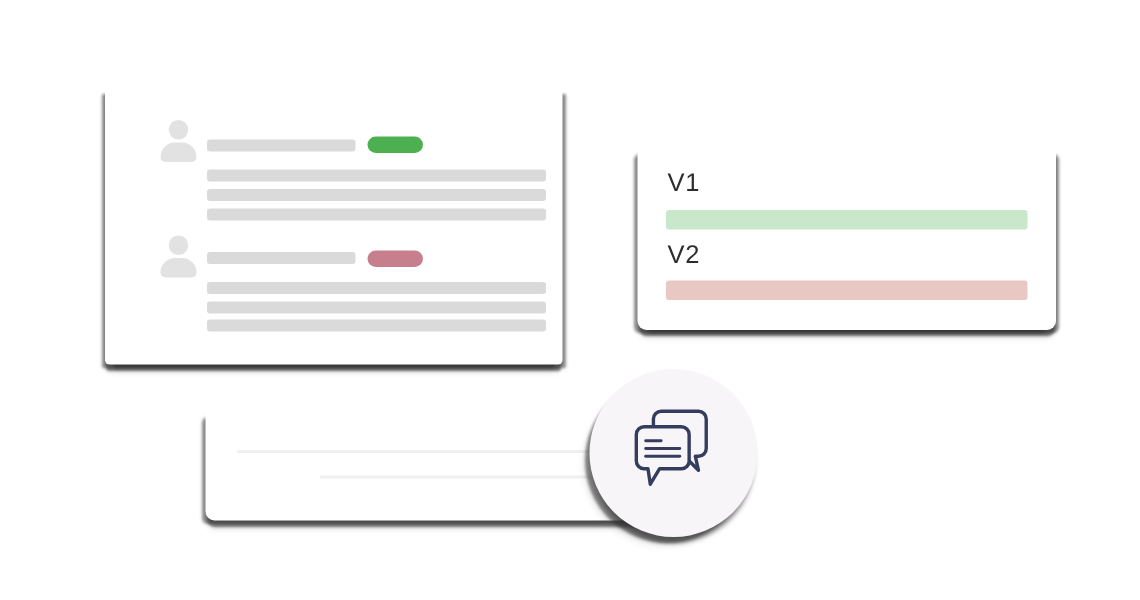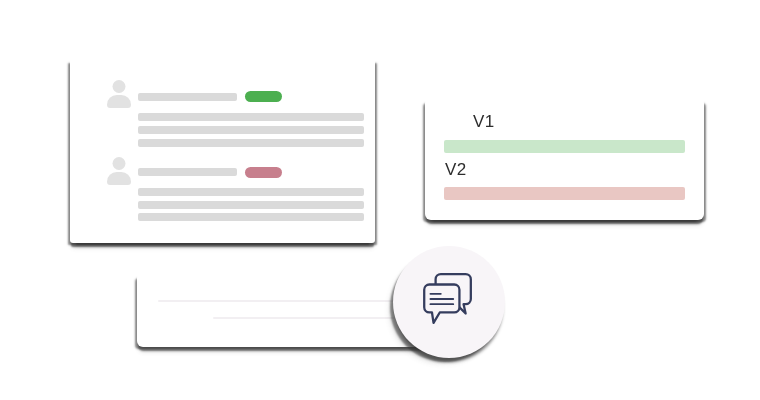--- a/index.html
+++ b/index.html
@@ -102,21 +102,21 @@
       </span>
       <span class="ph-bar" style="left:68px; top:111px; width:99px;"></span>
       <span class="pill pill-rose" style="left:175px; top:110px;"></span>
       <span class="ph-bar" style="left:68px; top:131px; width:226px;"></span>
       <span class="ph-bar" style="left:68px; top:144px; width:226px;"></span>
       <span class="ph-bar" style="left:68px; top:156px; width:226px;"></span>
     </div>
   </div>
 
   <div class="card versions-card shadow-all">
-    <span class="version-label" style="top:16px;margin-left:28px;">V1</span>
+    <span class="version-label" style="top:16px;">V1</span>
     <span class="version-bar bar-green" style="top:43px;"></span>
     <span class="version-label" style="top:64px;">V2</span>
     <span class="version-bar bar-rose" style="top:90px;"></span>
   </div>
 
   <div class="card comment-bar shadow-bl">
     <span class="faint-line" style="left:21px; top:28px; width:262px;"></span>
     <span class="faint-line" style="left:76px; top:45px; width:227px;"></span>
   </div>
 

